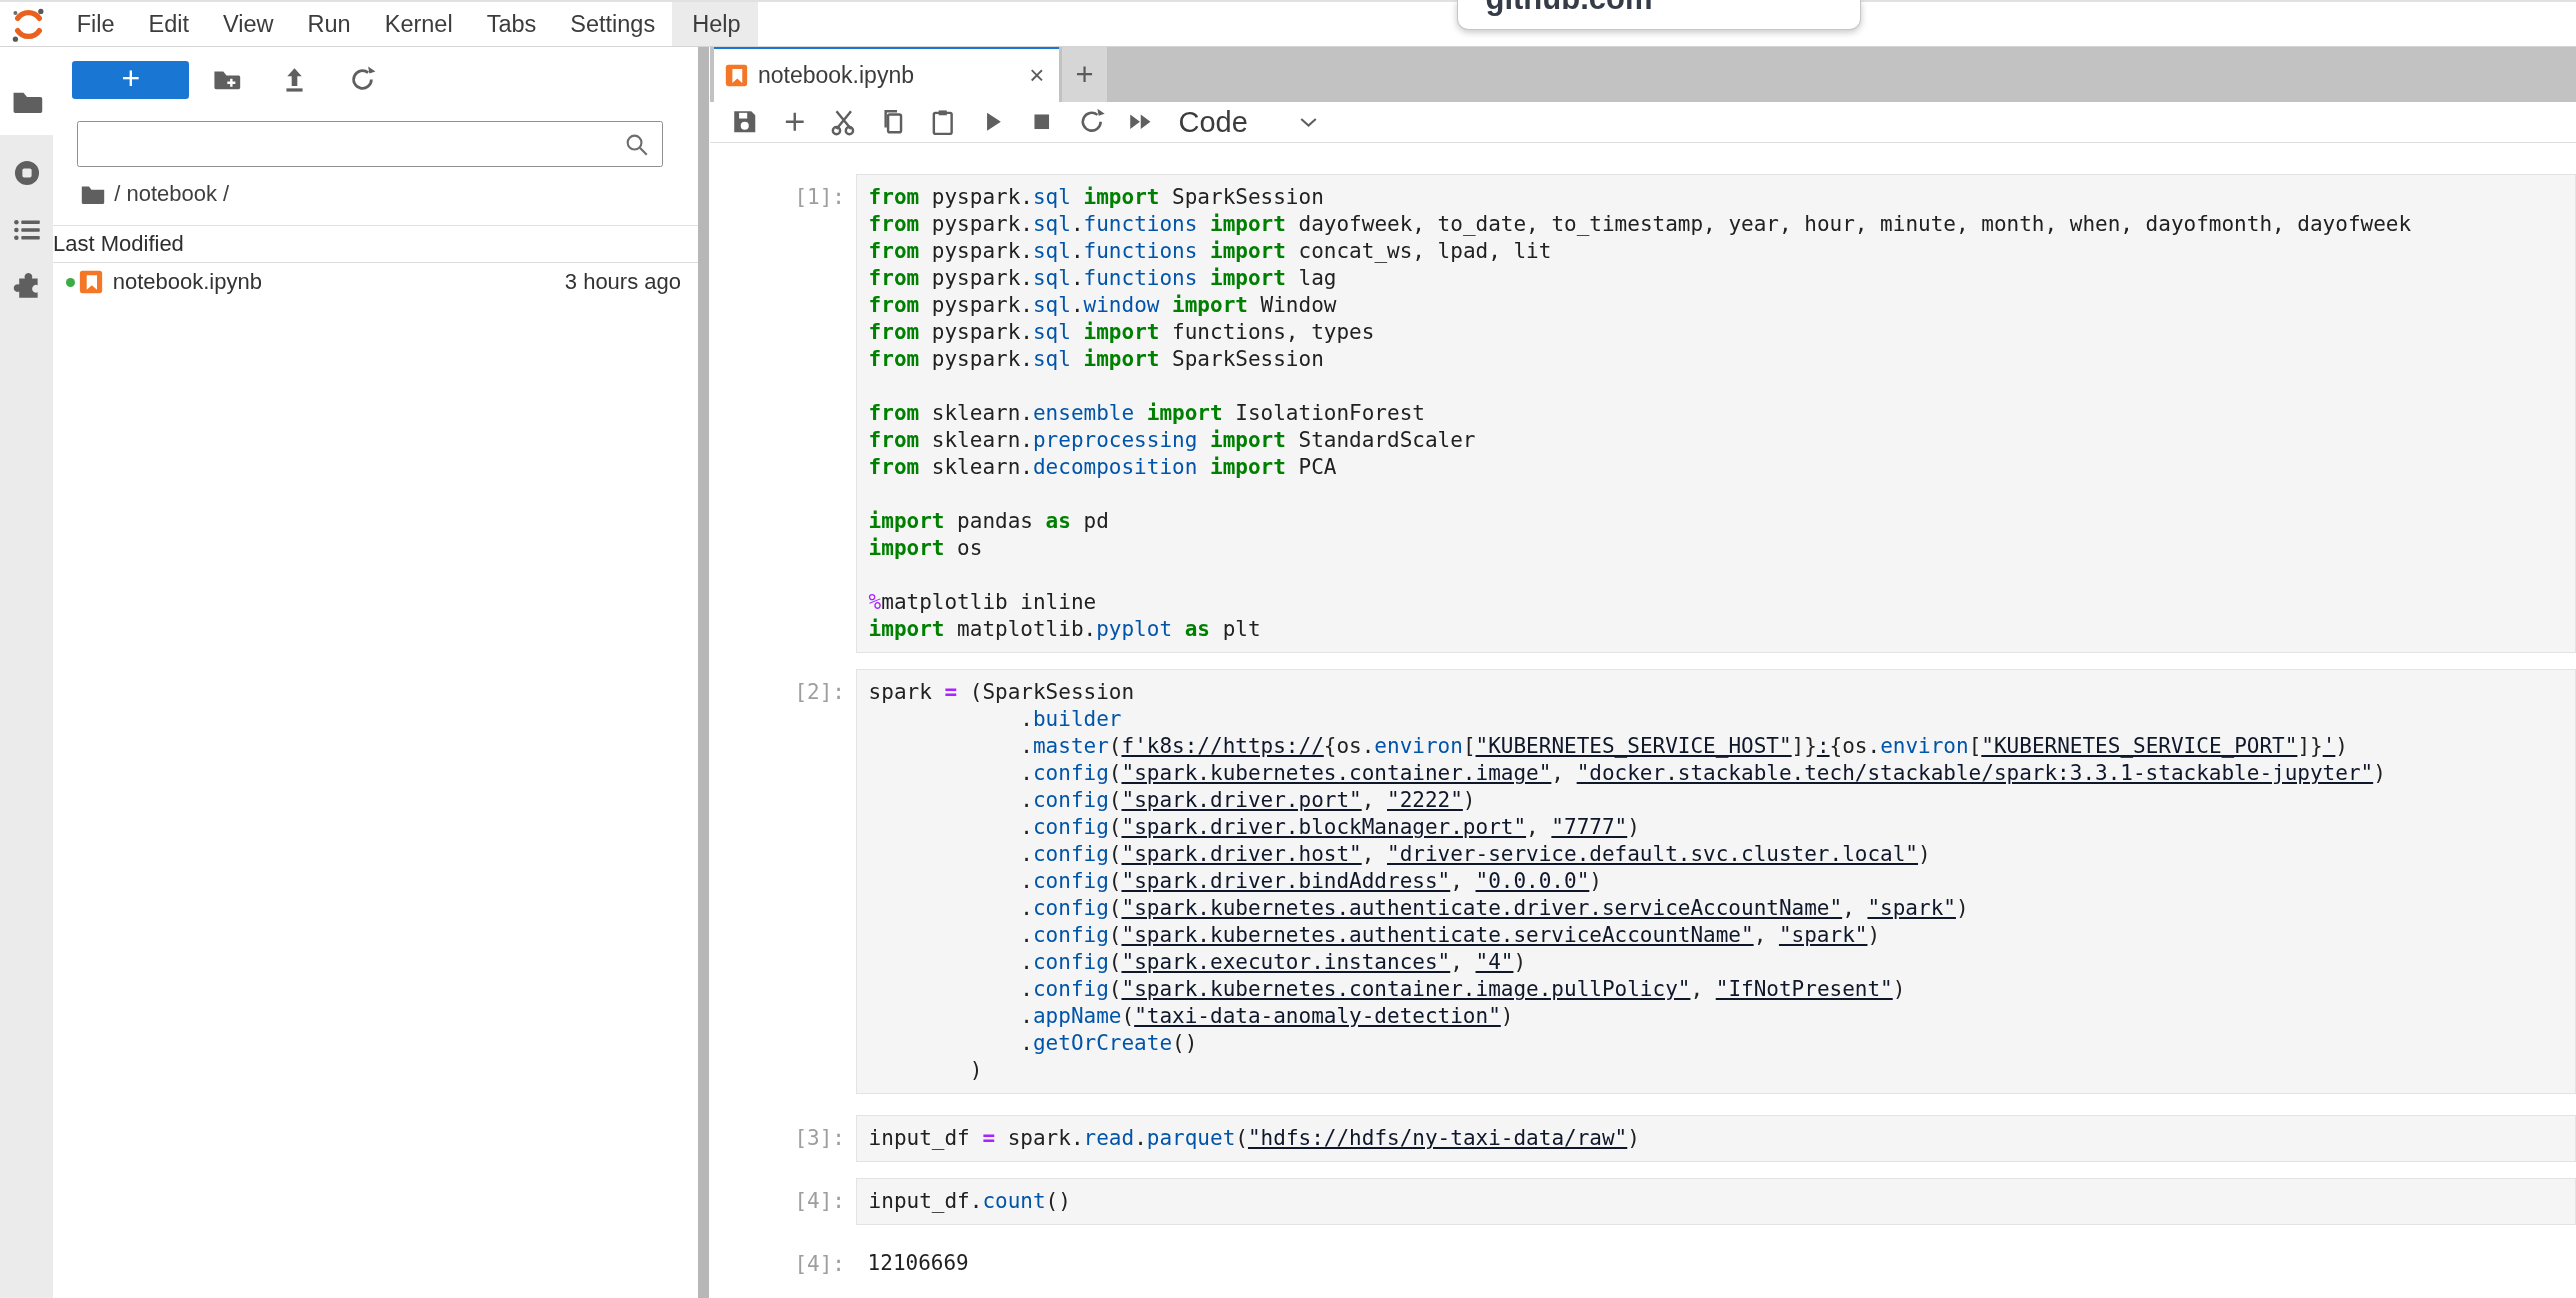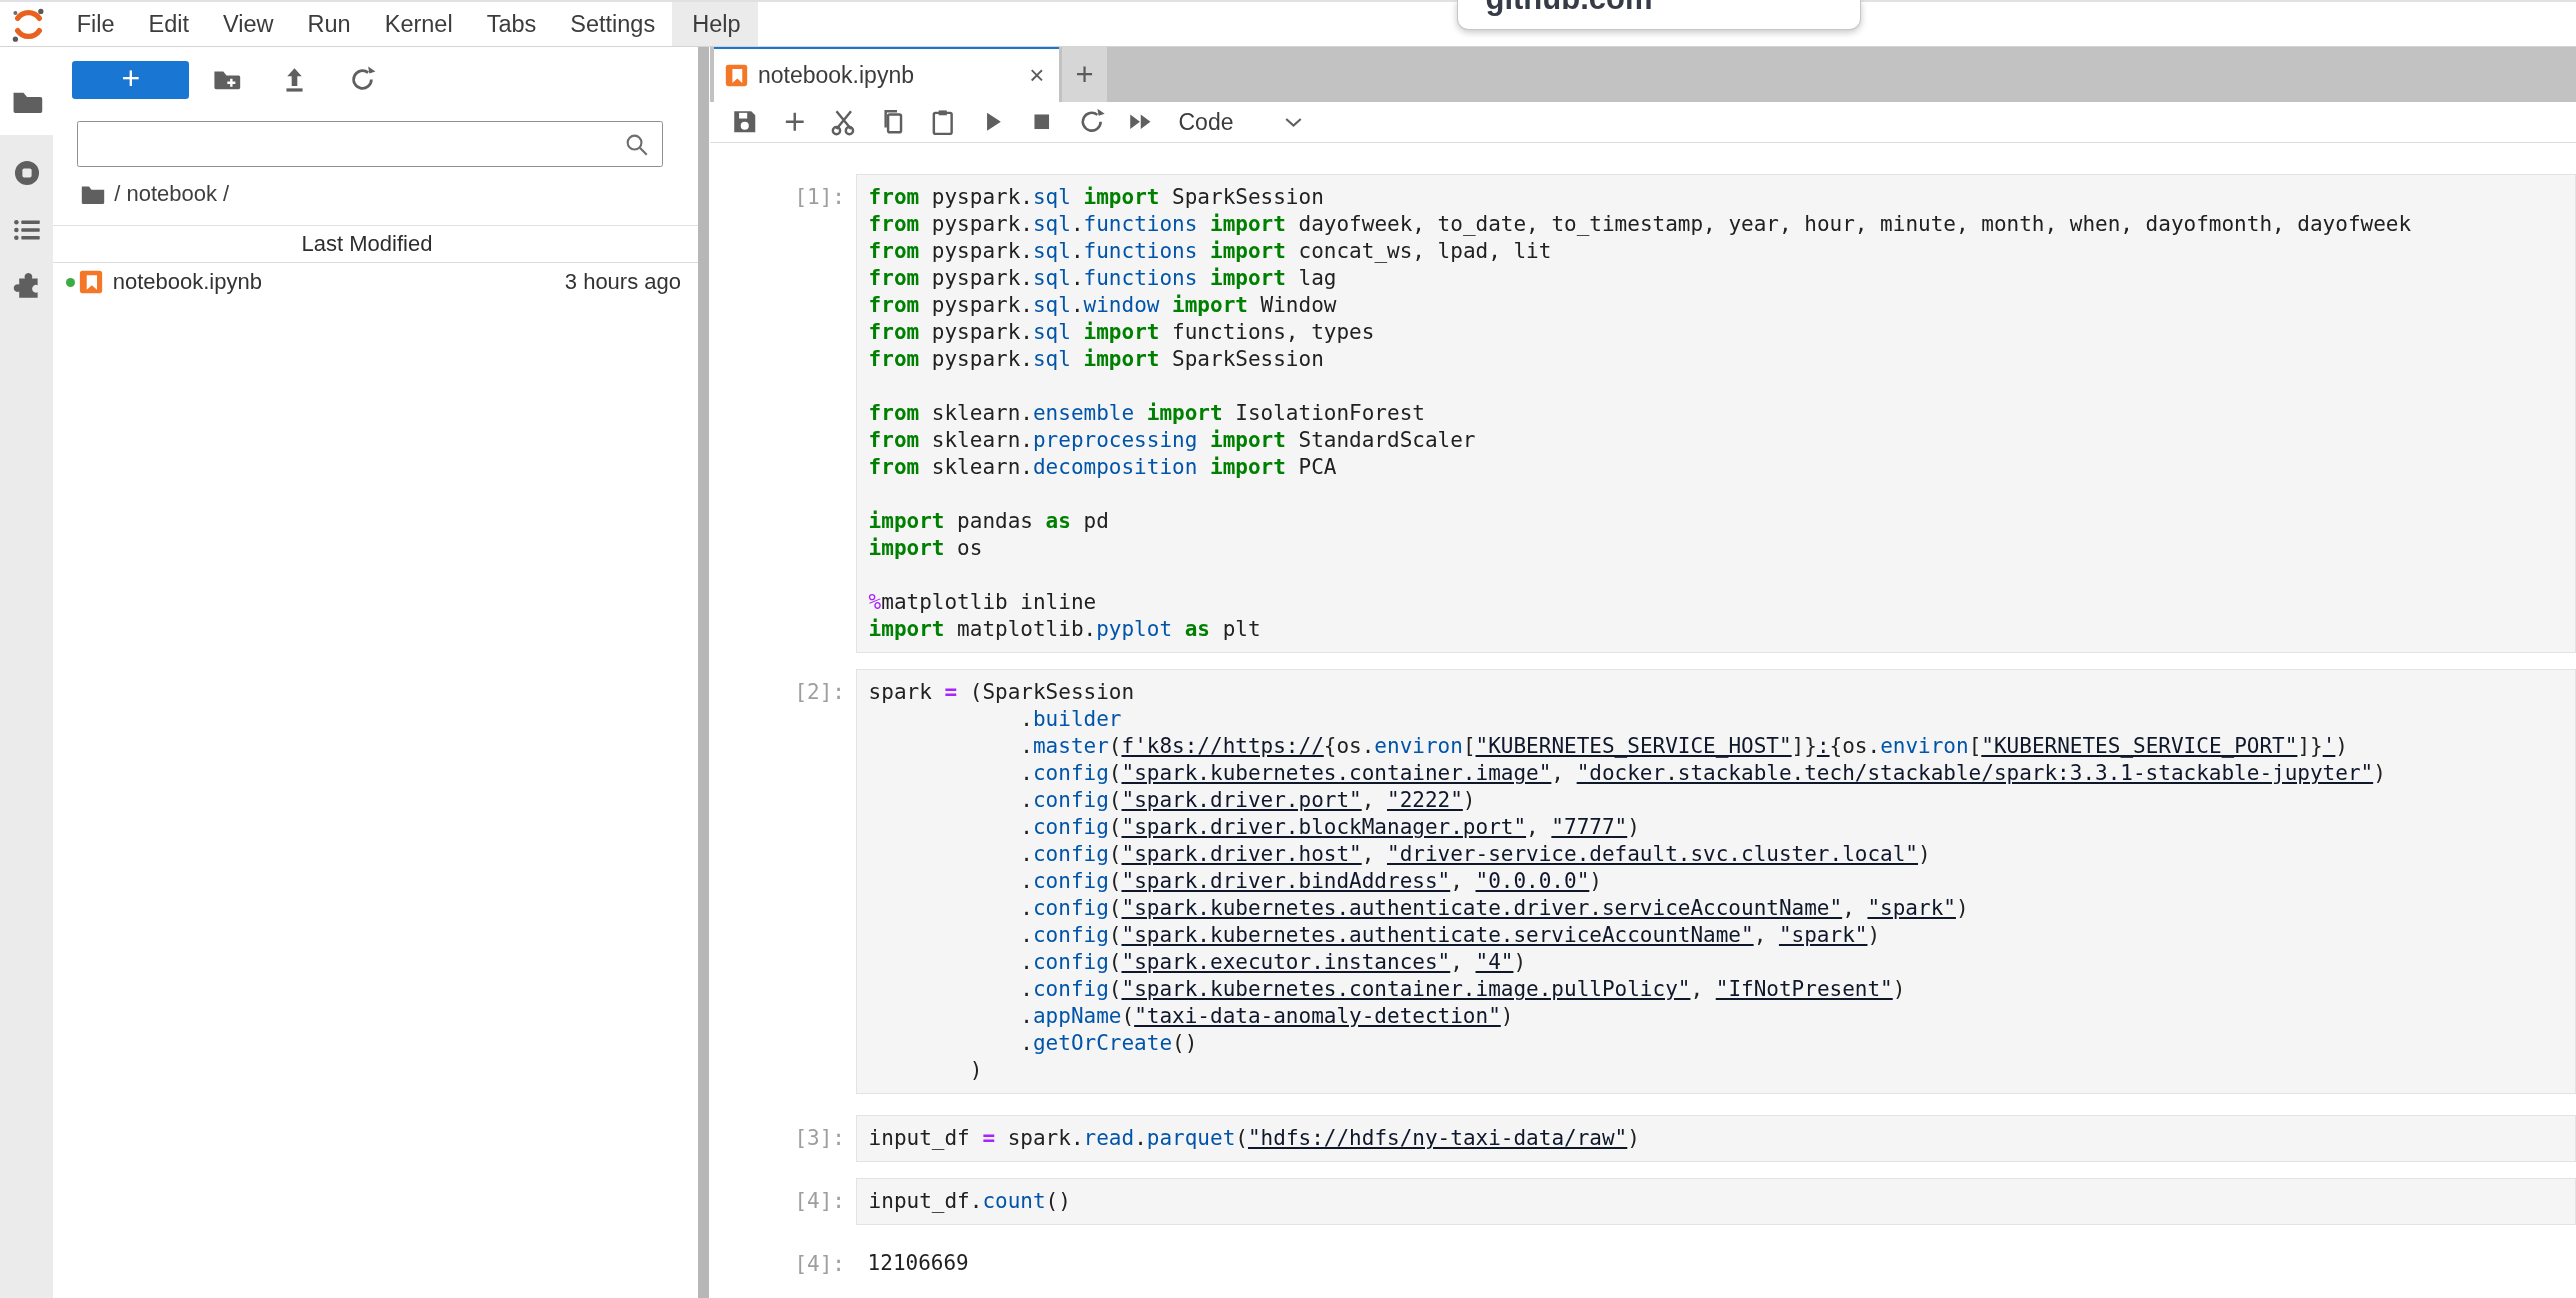--- a/index.html
+++ b/index.html
@@ -49,21 +49,21 @@
              font-size:23px;color:#3c3c3c;background:transparent;font-family:"Liberation Sans",sans-serif;}
   #fb-filter input::placeholder{color:#9b9b9b;}
   #fb-filter .mag{position:absolute;right:11.3px;top:9.7px;}
   #breadcrumb{position:absolute;left:27.5px;top:132px;height:32px;display:flex;align-items:center;}
   #breadcrumb .crumbtext{font-size:22px;color:#3f3f3f;margin-left:9.7px;}
   #fb-table-head{position:absolute;left:0;top:179px;width:645px;height:38px;box-sizing:border-box;
                  border-top:0.8px solid #e0e0e0;border-bottom:0.8px solid #dcdcdc;display:flex;}
   .col-name{width:427px;display:flex;align-items:center;border-right:0.8px solid #e0e0e0;}
   .col-name .label{font-size:22px;font-weight:bold;color:#2e2e2e;margin-left:36px;}
   .col-name .sort{margin-left:auto;margin-right:29px;font-size:14.6px;color:#515151;}
-  .col-mod{flex:1;display:flex;align-items:center;justify-content:center;}
+  .col-mod{flex:1;display:flex;align-items:center;justify-content:flex-start;}
   .col-mod .label{font-size:22px;color:#2e2e2e;margin-right:17px;}
   #fb-rows{position:absolute;left:0;top:217px;width:645px;}
   .file-row{height:37px;display:flex;align-items:center;position:relative;cursor:pointer;}
   .file-row .rundot{position:absolute;left:13px;top:14.6px;width:9px;height:9px;border-radius:50%;}
   .file-row .nbicon{margin-left:26px;}
   .file-row .fname{font-size:22px;color:#333;margin-left:9.7px;}
   .file-row .fmod{margin-left:auto;margin-right:17px;font-size:22px;color:#333;}
 
   
   #splitter{position:absolute;left:698px;top:46px;width:11.3px;height:1253px;background:#b7b7b7;cursor:col-resize;}
@@ -76,21 +76,21 @@
   #tab-active .nbicon{margin-left:11.3px;}
   #tab-active .tlabel{font-size:23px;color:#3c3c3c;margin-left:9.7px;}
   #tab-active .tclose{margin-left:auto;margin-right:14.6px;font-size:26px;color:#5d5d5d;cursor:pointer;}
   #tab-new{position:absolute;left:352px;top:0;width:45px;height:56px;background:#d6d6d6;border:none;
            font-size:31px;color:#5a5a5a;cursor:pointer;padding:0;line-height:49px;}
   #nb-toolbar{position:absolute;left:0;top:56px;width:1866px;height:40px;background:#fff;
               border-bottom:1.6px solid #dedede;display:flex;align-items:center;}
   .tb-btn{width:27.5px;height:27.5px;background:none;border:none;padding:0;margin-left:22px;cursor:pointer;flex:none;}
   .tb-btn:first-child{margin-left:21px;}
   #celltype{display:flex;align-items:center;margin-left:24px;cursor:pointer;}
-  #celltype .ctlabel{font-size:23px;color:#3c3c3c;}
+  #celltype .ctlabel{font-size:29px;color:#3c3c3c;}
   #celltype .chev{margin-left:50px;}
 
   #content{position:absolute;left:0;top:98px;width:1866px;height:1155px;background:#fff;overflow:hidden;}
   .cellrow{display:flex;margin-top:16px;}
   .cellrow.first{margin-top:30px;}
   .cellrow.gap26{margin-top:21px;}
   .prompt{width:135px;flex:none;text-align:right;padding:11.3px 11.3px 0 0;
           font-family:"DejaVu Sans Mono",monospace;font-size:21px;color:#9e9e9e;}
   .cellbody{flex:1;background:#f5f5f5;border:1.6px solid #e3e3e3;border-left:0.8px solid #e3e3e3;
             box-sizing:border-box;padding:9px 0 9px 11.3px;cursor:text;}

